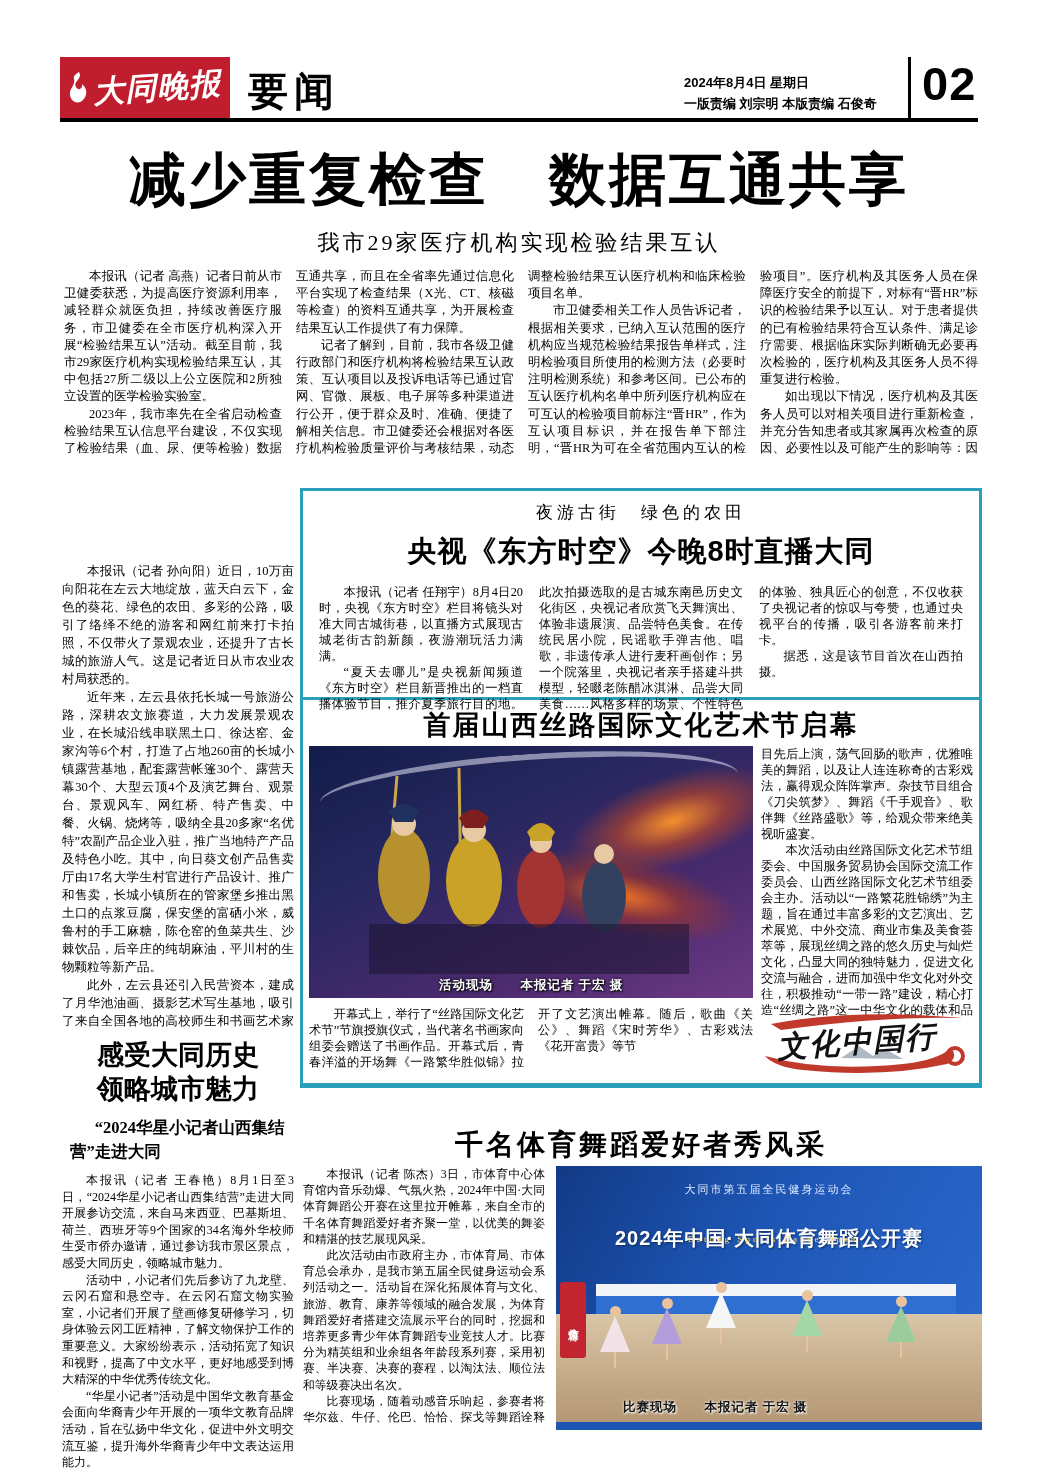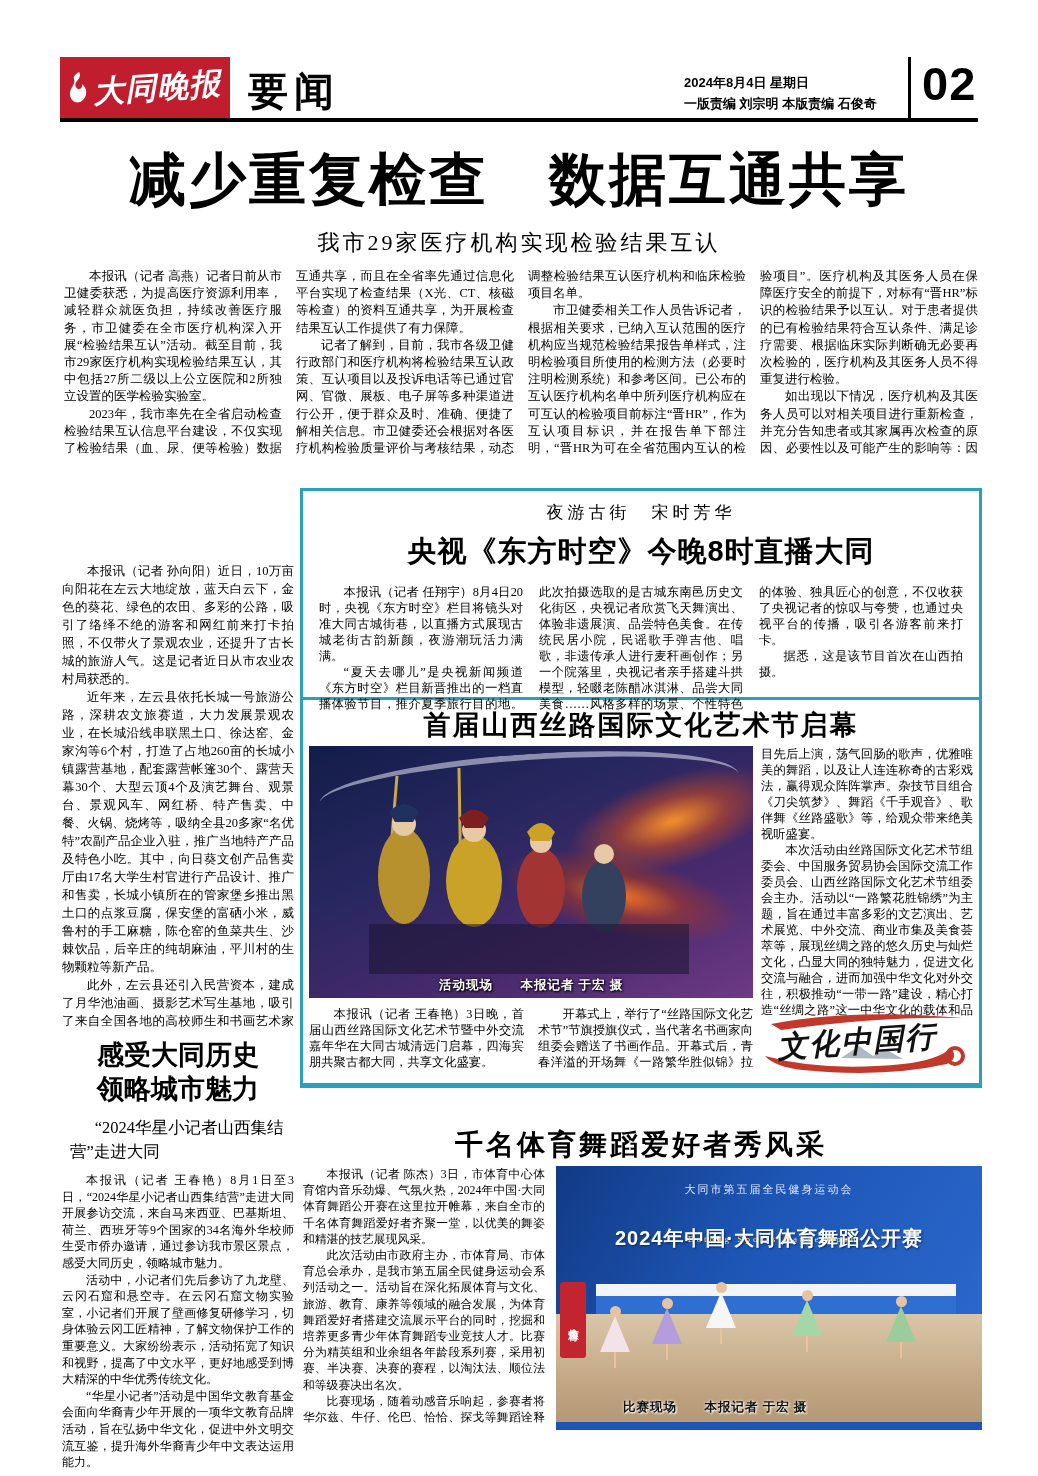--- a/index.html
+++ b/index.html
@@ -57,21 +57,21 @@
     font-family:"Liberation Sans",sans-serif; font-weight:900; font-size:27px; line-height:34px;
   }
   #sunflower-head{ top:498px; }
   #sunflower-body{
     position:absolute; left:62px; top:562px; width:232px; height:470px; overflow:hidden;
     font-size:12.5px; line-height:18px; text-align:justify;
   }
   #junior-head{ top:1038px; }
   #junior-deck{
     position:absolute; left:70px; top:1116px; width:216px;
-    font-size:16.5px; line-height:24px; font-weight:normal; text-indent:1.5em;
+    font-size:16.5px; line-height:24px; font-weight:bold; text-indent:1.5em;
   }
   #junior-body{
     position:absolute; left:62px; top:1172px; width:232px; height:300px; overflow:hidden;
     font-size:12px; line-height:16.6px; text-align:justify;
   }
 
   
   #teal-region{
     position:absolute; left:300px; top:488px; width:682px; height:600px;
     border:3px solid #2aa0ba; border-bottom-width:5px; background:#fff;
@@ -214,21 +214,21 @@
   <div id="junior-deck">“2024华星小记者山西集结营”走进大同</div>
   <div id="junior-body">
     <p class="para">本报讯（记者 王春艳）8月1日至3日，“2024华星小记者山西集结营”走进大同开展参访交流，来自马来西亚、巴基斯坦、荷兰、西班牙等9个国家的34名海外华校师生受市侨办邀请，通过参访我市景区景点，感受大同历史，领略城市魅力。</p>
     <p class="para">活动中，小记者们先后参访了九龙壁、云冈石窟和悬空寺。在云冈石窟文物实验室，小记者们开展了壁画修复研修学习，切身体验云冈工匠精神，了解文物保护工作的重要意义。大家纷纷表示，活动拓宽了知识和视野，提高了中文水平，更好地感受到博大精深的中华优秀传统文化。</p>
     <p class="para">“华星小记者”活动是中国华文教育基金会面向华裔青少年开展的一项华文教育品牌活动，旨在弘扬中华文化，促进中外文明交流互鉴，提升海外华裔青少年中文表达运用能力。</p>
   </div>
 
   <div id="teal-region">
 
     <div id="tv-article">
-      <div id="tv-kicker">夜游古街　宋时芳华</div>
+      <div id="tv-kicker">夜游古街　绿色的农田</div>
       <div id="tv-headline">央视《东方时空》今晚8时直播大同</div>
       <div id="tv-body">
         <p class="para">本报讯（记者 任翔宇）8月4日20时，央视《东方时空》栏目将镜头对准大同古城街巷，以直播方式展现古城老街古韵新颜，夜游潮玩活力满满。</p>
         <p class="para">“夏天去哪儿”是央视新闻频道《东方时空》栏目新晋推出的一档直播体验节目，推介夏季旅行目的地。此次拍摄选取的是古城东南邑历史文化街区，央视记者欣赏飞天舞演出、体验非遗展演、品尝特色美食。在传统民居小院，民谣歌手弹吉他、唱歌，非遗传承人进行麦秆画创作；另一个院落里，央视记者亲手搭建斗拱模型，轻啜老陈醋冰淇淋、品尝大同美食……风格多样的场景、个性特色的体验、独具匠心的创意，不仅收获了央视记者的惊叹与夸赞，也通过央视平台的传播，吸引各游客前来打卡。</p>
         <p class="para">据悉，这是该节目首次在山西拍摄。</p>
       </div>
     </div>
 
     <div id="arts-article">
       <div id="arts-headline">首届山西丝路国际文化艺术节启幕</div>
@@ -257,21 +257,20 @@
           <span>活动现场</span><span class="cap-gap"></span><span>本报记者 于宏 摄</span>
         </div>
       </div>
 
       <div id="arts-rightcol">
         <p class="para" style="text-indent:0">目先后上演，荡气回肠的歌声，优雅唯美的舞蹈，以及让人连连称奇的古彩戏法，赢得观众阵阵掌声。杂技节目组合《刀尖筑梦》、舞蹈《千手观音》、歌伴舞《丝路盛歌》等，给观众带来绝美视听盛宴。</p>
         <p class="para">本次活动由丝路国际文化艺术节组委会、中国服务贸易协会国际交流工作委员会、山西丝路国际文化艺术节组委会主办。活动以“一路繁花胜锦绣”为主题，旨在通过丰富多彩的文艺演出、艺术展览、中外交流、商业市集及美食荟萃等，展现丝绸之路的悠久历史与灿烂文化，凸显大同的独特魅力，促进文化交流与融合，进而加强中华文化对外交往，积极推动“一带一路”建设，精心打造“丝绸之路”这一中华文化的载体和品牌。活动时间将持续至8月17日。</p>
       </div>
 
       <div id="arts-underphoto">
-        <p class="para">本报讯（记者 王春艳）3日晚，首届山西丝路国际文化艺术节暨中外交流嘉年华在大同古城清远门启幕，四海宾朋共聚古都大同，共享文化盛宴。</p>
         <p class="para">开幕式上，举行了“丝路国际文化艺术节”节旗授旗仪式，当代著名书画家向组委会赠送了书画作品。开幕式后，青春洋溢的开场舞《一路繁华胜似锦》拉开了文艺演出帷幕。随后，歌曲《关公》、舞蹈《宋时芳华》、古彩戏法《花开富贵》等节</p>
       </div>
 
       <div id="culture-logo">
         <svg width="210" height="62" viewBox="0 0 210 62" style="position:absolute;left:0;top:0">
           <path d="M8 12 Q90 -4 200 6 Q120 4 18 18 Z" fill="#c0392b"></path>
           <path d="M78 46 L96 34 L110 44 L122 37 L140 47 Z" fill="#9aa7b5" opacity="0.8"></path>
           <path d="M2 44 Q60 60 140 52 Q175 48 188 36 Q196 46 184 52 Q120 66 40 58 Q12 55 2 44 Z" fill="#c0392b"></path>
           <circle cx="192" cy="44" r="8" fill="none" stroke="#c0392b" stroke-width="4"></circle>
         </svg>

